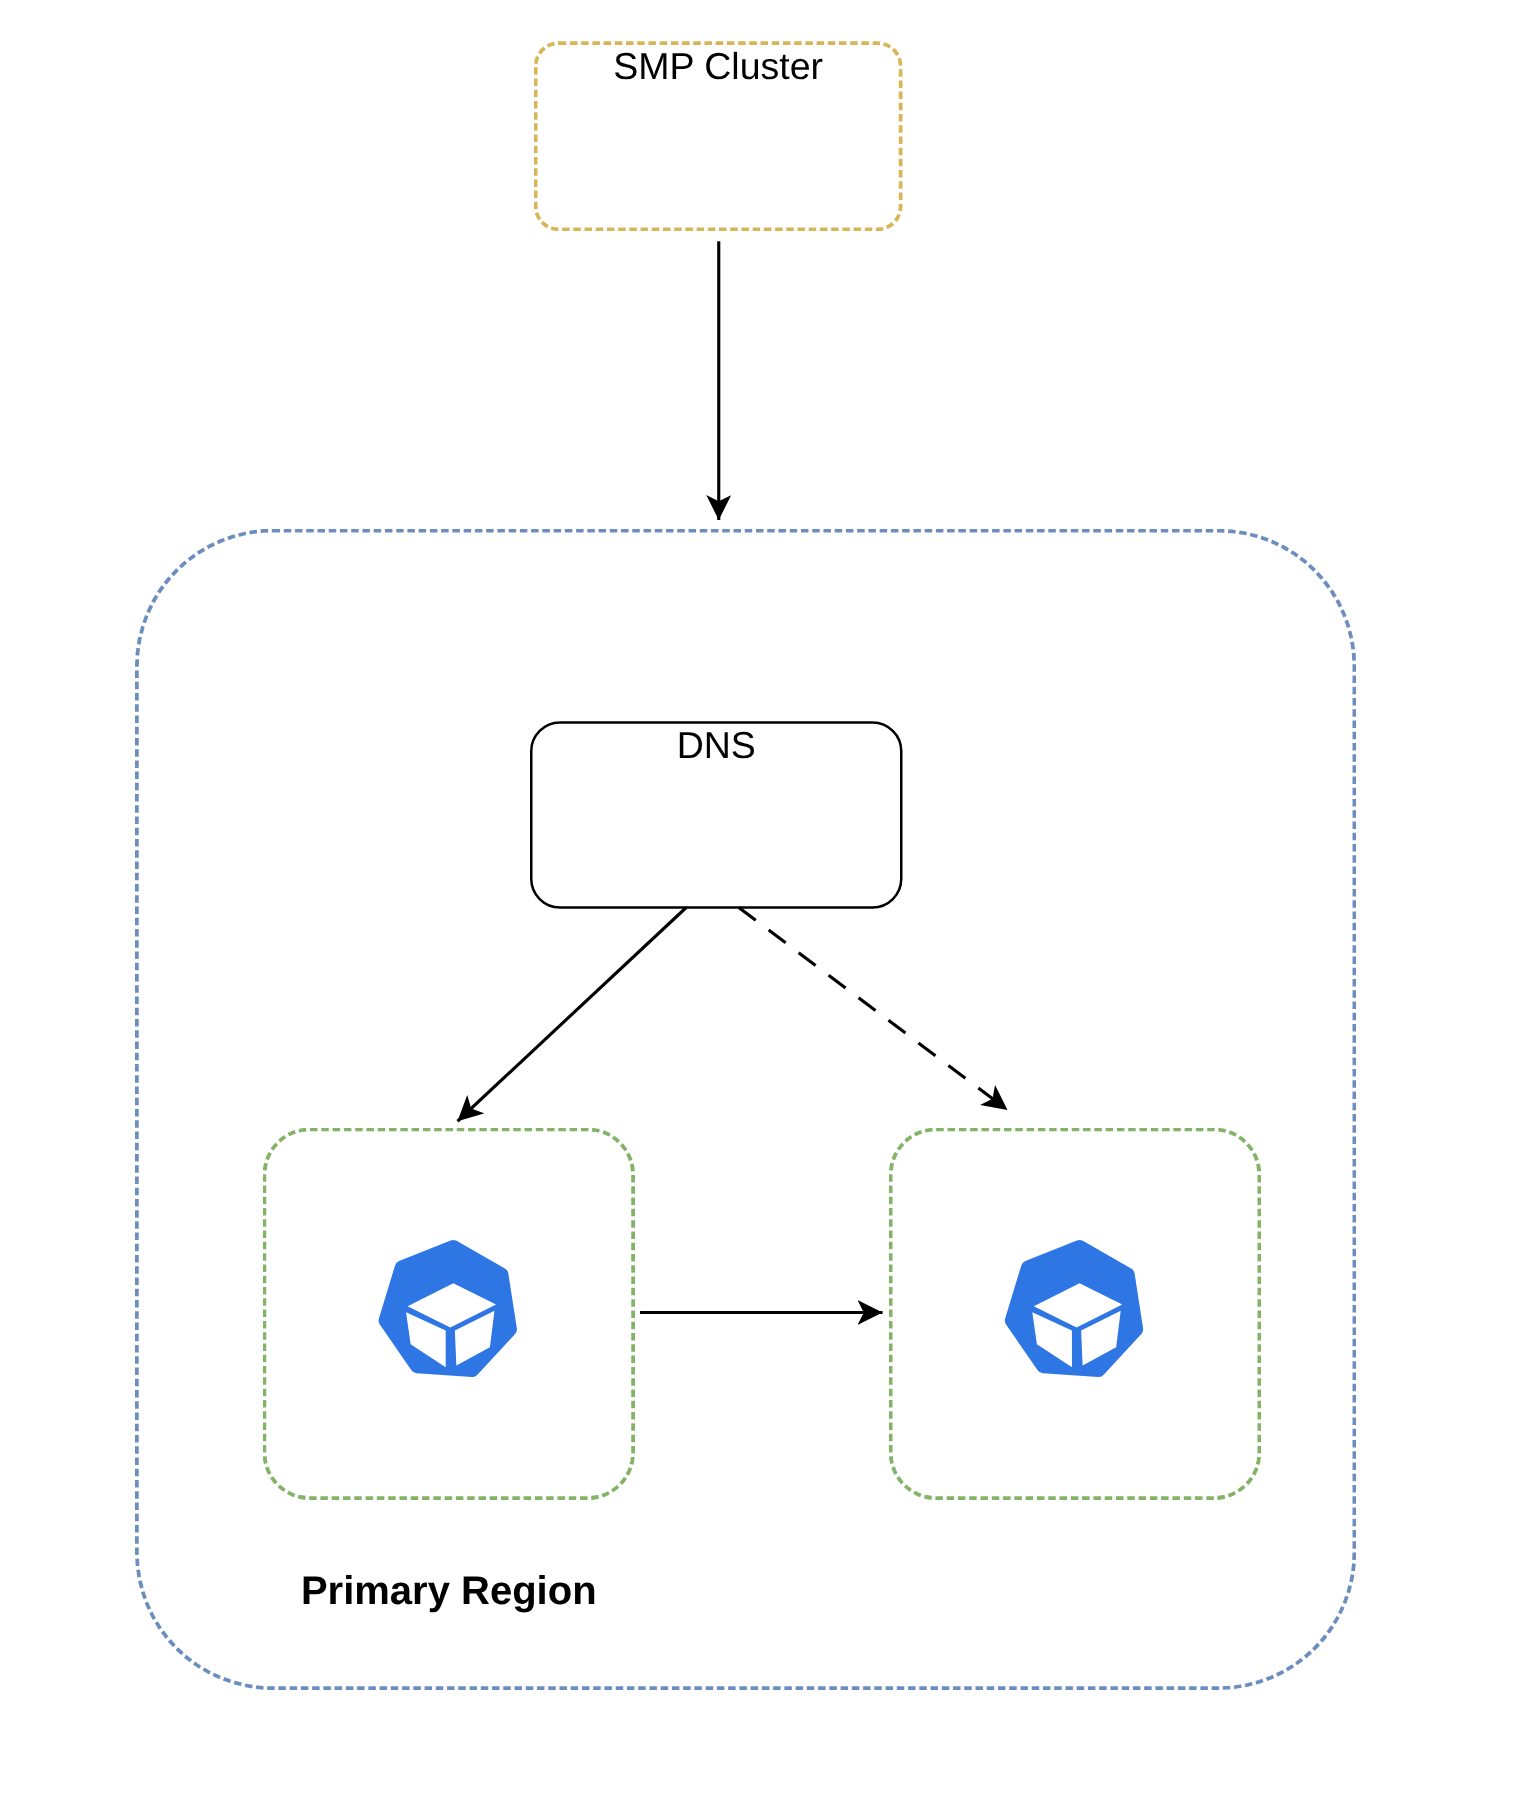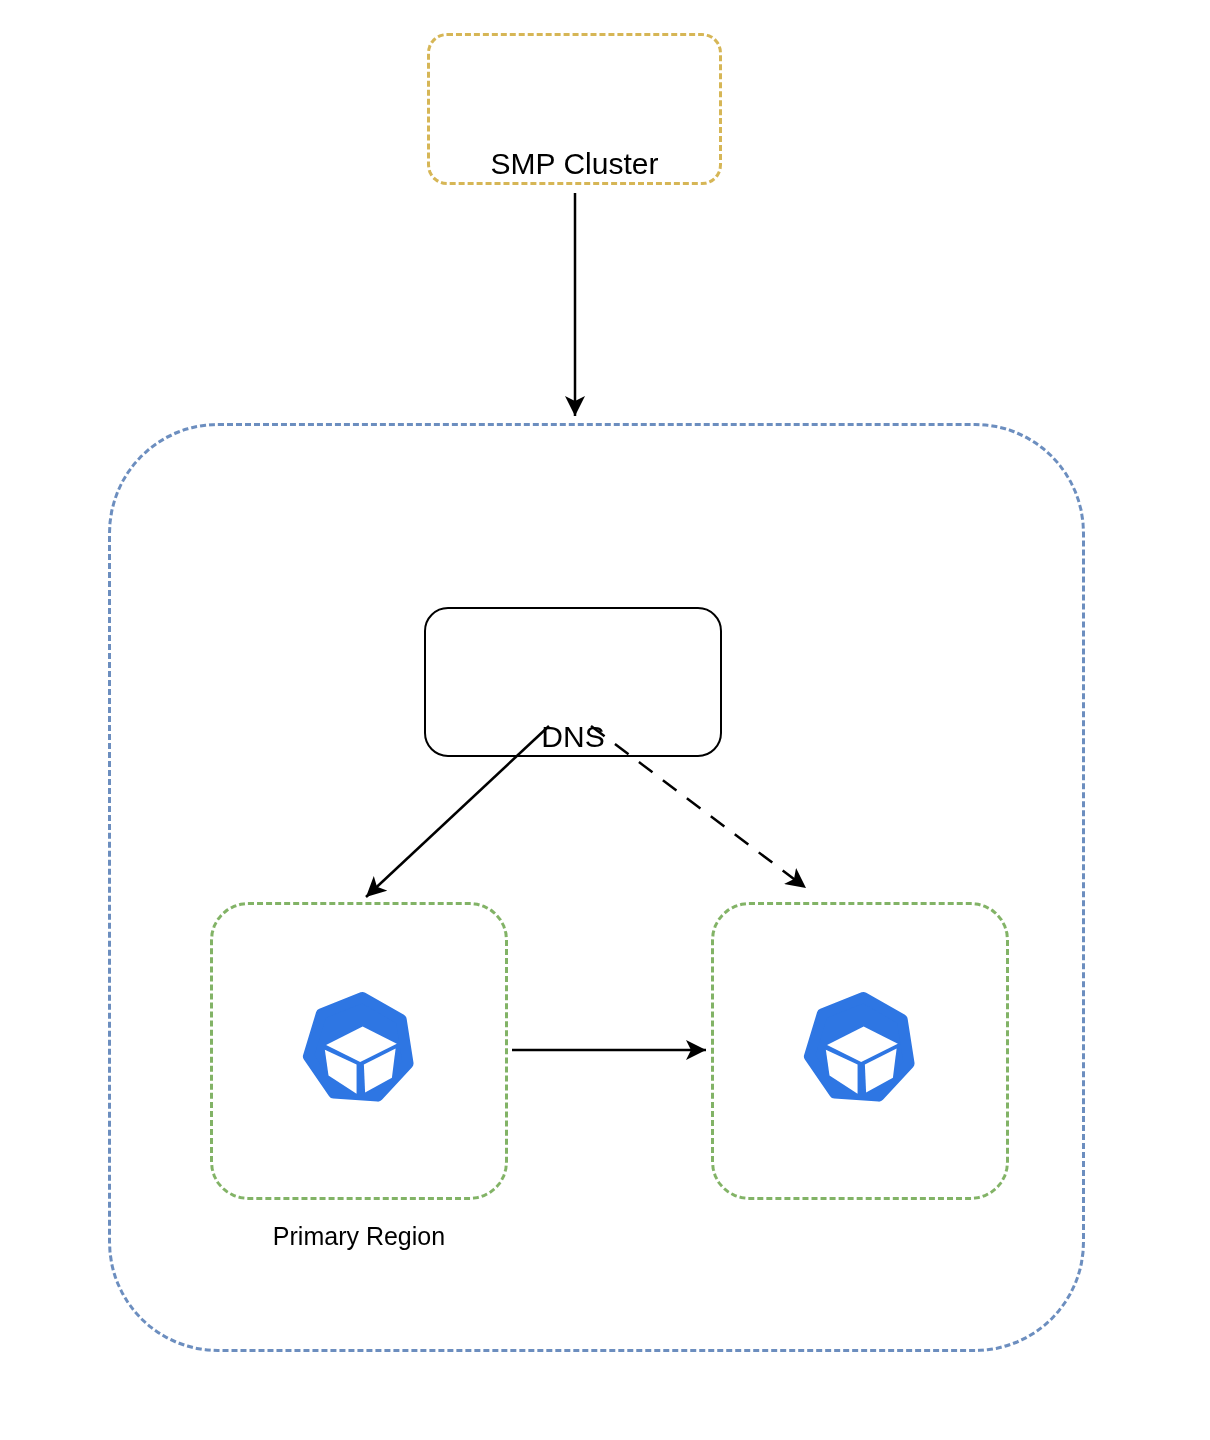--- a/index.html
+++ b/index.html
@@ -14,21 +14,21 @@
     height: 1440px;
     background: var(--color-background, #ffffff);
     overflow: hidden;
   }
   .node, .container-box, .region-box, .region-label {
     position: absolute;
     box-sizing: border-box;
   }
   .node {
     display: flex;
-    align-items: flex-end;
+    align-items: flex-start;
     justify-content: center;
     background: #ffffff;
     color: var(--color-text, #000000);
     font-size: 30px;
     line-height: 1.2;
     text-align: center;
   }
   .smp-cluster-box {
     left: 427px;
     top: 33px;
@@ -41,21 +41,21 @@
     left: 108px;
     top: 423px;
     width: 977px;
     height: 929px;
     border: 3px dashed var(--color-outer-region-border, #6C8EBF);
     border-radius: 110px;
     background: transparent;
   }
   .dns-box {
     left: 424px;
-    top: 607px;
+    top: 577px;
     width: 298px;
     height: 150px;
     border: 2px solid var(--color-dns-border, #000000);
     border-radius: 24px;
   }
   .region-box {
     width: 298px;
     height: 298px;
     border: 3px dashed var(--color-region-border, #82B366);
     border-radius: 38px;
@@ -66,28 +66,29 @@
   }
   .primary-region-box {
     left: 210px;
     top: 902px;
   }
   .secondary-region-box {
     left: 711px;
     top: 902px;
   }
   .region-label {
-    top: 1216px;
+    top: 1252px;
     height: 40px;
     display: flex;
     align-items: center;
     justify-content: center;
-    font-size: 25px;
+    font-size: 32px;
     color: var(--color-text, #000000);
     white-space: nowrap;
+    font-weight: bold;
   }
   .primary-region-label {
     left: 160px;
     width: 398px;
   }
   .secondary-region-label {
     left: 661px;
     width: 398px;
   }
   .cube-icon {

